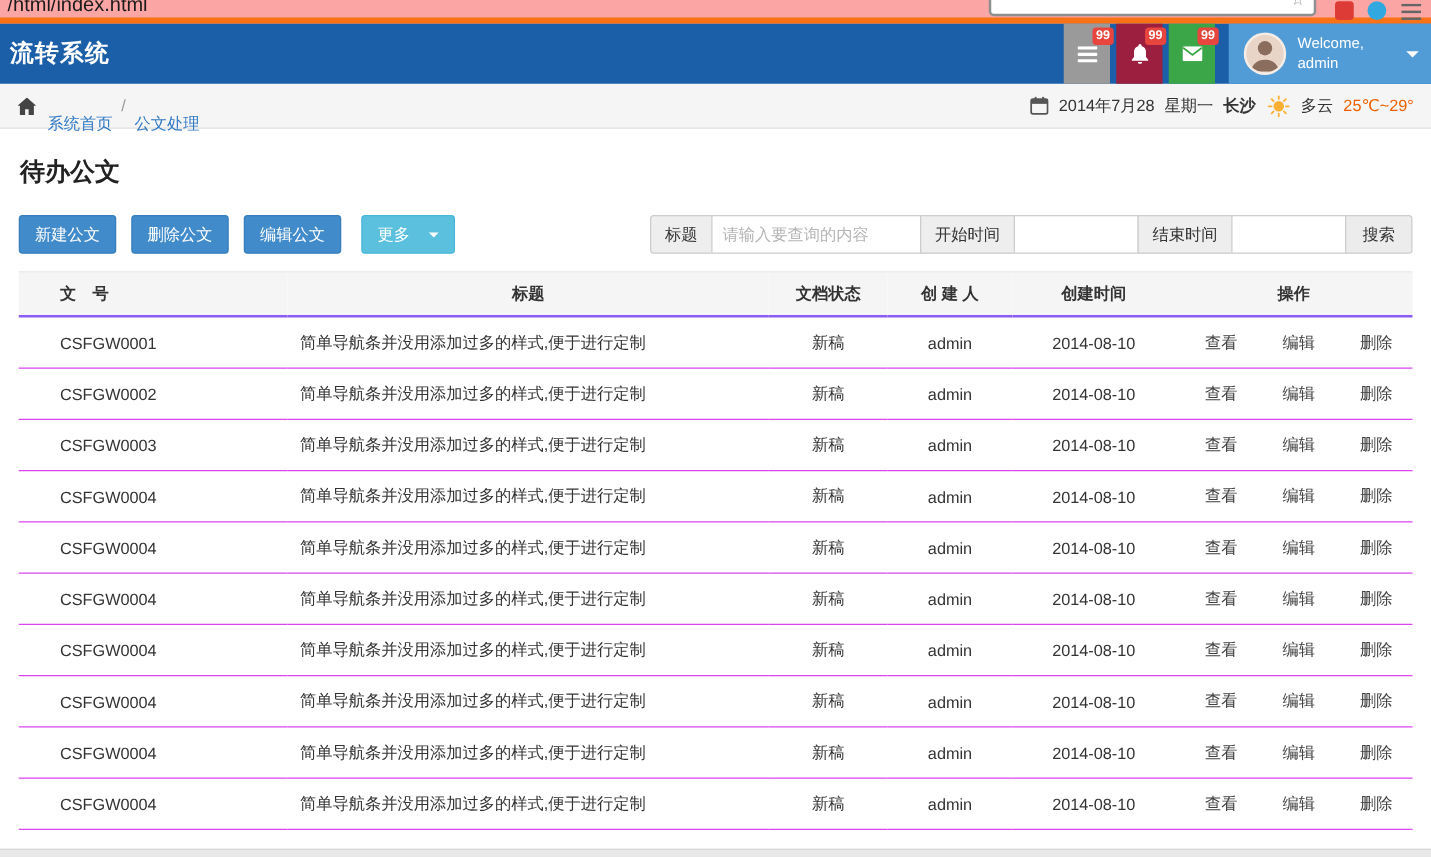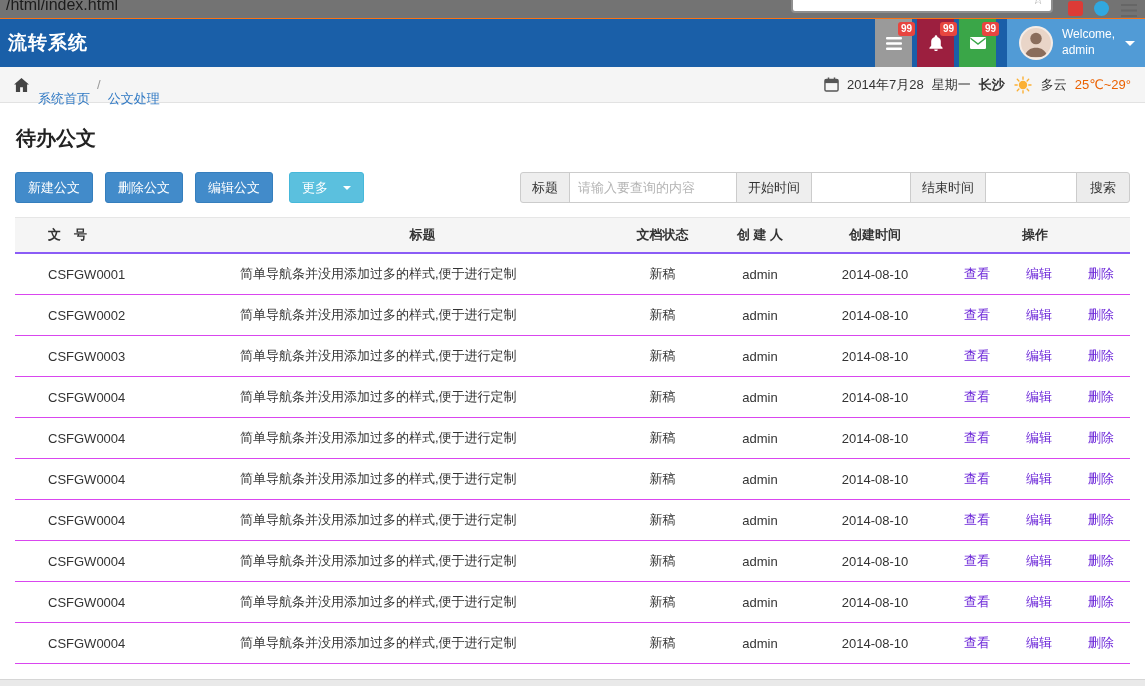--- a/index.html
+++ b/index.html
@@ -2,37 +2,37 @@
 <html><head>
 <meta charset="utf-8">
 <style>
   * { margin:0; padding:0; box-sizing:border-box; }
   html,body { width:1145px; height:686px; }
   body { font-family:"Liberation Sans","DejaVu Sans",sans-serif; background:#fff; overflow:hidden; }
   a { text-decoration:none;margin-top:28px; }
   .screen { position:relative; width:1145px; height:686px; background:#fff; overflow:hidden; }
 
   
-  .browser-bar { position:relative; height:19px; background:#737373; border-bottom:1px solid #f97316; }
+  .browser-bar { position:relative; height:19px; background:#fca5a5; border-bottom:5px solid #f97316; }
   .url { position:absolute; left:6px; top:-4px; font-size:16px; color:#1b1b1b; }
   .search-box { position:absolute; right:92px; top:-14px; width:262px; height:27px; border:2px solid #8f8f8f; border-radius:4px; background:#fff; }
   .star { position:absolute; right:7px; top:5px; color:#999; font-size:13px; line-height:1; }
   .b-icon { position:absolute; top:1px; width:15px; height:15px; border-radius:3px; cursor:pointer; }
   .b-red { right:62px; background:#dd3b36; }
   .b-blue { right:36px; background:#31a8e0; border-radius:50%; }
   .b-menu { position:absolute; right:8px; top:3px; cursor:pointer; }
 
   
   .navbar { height:48px; background:#1a5fa8; display:flex; align-items:center; position:relative; }
   .brand { color:#fff; font-size:19px; padding-left:8px; letter-spacing:1px;font-weight:bold; }
   .nav-right { margin-left:auto; display:flex; height:48px; align-items:center; }
   .notif-btn { width:37px; height:48px; position:relative; display:flex; align-items:center; justify-content:center; margin-right:5px; cursor:pointer; }
   .notif-icon { display:flex; }
   .notif-badge { position:absolute; top:3px; right:-3px; background:#e8453f; color:#fff; font-size:10px; line-height:1; padding:2px 3px; border-radius:3px; font-weight:bold; }
-  .welcome { width:138px; height:48px; background:#519bd6; display:flex; align-items:center; padding:0 10px 0 12px; color:#fff; margin-left:6px; cursor:pointer; }
+  .welcome { width:162px; height:48px; background:#519bd6; display:flex; align-items:center; padding:0 10px 0 12px; color:#fff; margin-left:6px; cursor:pointer; }
   .avatar { width:34px; height:34px; border-radius:50%; overflow:hidden; background:#e9d5c8; flex:none; border:2px solid rgba(255,255,255,.55); display:flex; align-items:flex-end; justify-content:center; }
   .welcome-text { margin-left:9px; font-size:12px; line-height:1.3; }
   .caret-down { margin-left:auto; width:0; height:0; border-left:5px solid transparent; border-right:5px solid transparent; border-top:5px solid #fff; }
 
   
   .breadcrumb-bar { height:36px; background:#f5f5f5; border-bottom:1px solid #e2e2e2; display:flex; align-items:center; padding:0 14px; font-size:13px; color:#333; }
   .home-icon { margin-right:9px; display:flex; cursor:pointer; }
   .bc-link { color:#3079c4; }
   .bc-sep { color:#999; margin:0 7px; }
   .bc-right { margin-left:auto; display:flex; align-items:center; gap:8px; }
@@ -59,21 +59,21 @@
   
   .doc-table { width:1115px; margin:14px 15px 0; border-collapse:collapse; font-size:13px; color:#333; table-layout:fixed; }
   .doc-table th { background:#f5f5f5; font-weight:bold; text-align:center; padding:8px 6px; border-top:1px solid #e6e6e6; border-bottom:2px solid #8b5cf6; }
   .doc-table td { padding:11px 6px; border-bottom:1px solid #d946ef; text-align:center; overflow:hidden; white-space:nowrap; }
   .doc-table th:nth-child(1), .doc-table td:nth-child(1) { width:215px; text-align:left; padding-left:33px; }
   .doc-table th:nth-child(2) { width:385px; }
   .doc-table td:nth-child(2) { text-align:left; padding-left:10px; }
   .doc-table th:nth-child(3) { width:95px; }
   .doc-table th:nth-child(4) { width:100px; }
   .doc-table th:nth-child(5) { width:130px; }
-  .op-link { color:#6d28d9; margin:0 18px; }
+  .op-link { color:#404040; margin:0 18px; }
 
   
   .table-footer { display:flex; align-items:center; padding:16px 15px 0; }
   .per-page { display:flex; align-items:center; font-size:13px; color:#333; gap:9px; }
   .select-box { width:58px; height:27px; border:1px solid #a9a9a9; border-radius:3px; display:flex; align-items:center; padding:0 7px; position:relative; background:#fff; cursor:pointer; font-size:13px; }
   .pagination { margin-left:auto; display:flex; gap:5px; }
   .page-item { min-width:30px; text-align:center; border:1px solid #ddd; background:#fff; color:#428bca; font-size:13px; padding:6px 11px; border-radius:3px; }
   .page-item.active { background:#428bca; border-color:#428bca; color:#fff; }
   .page-item.disabled { color:#999; cursor:default; }
 

